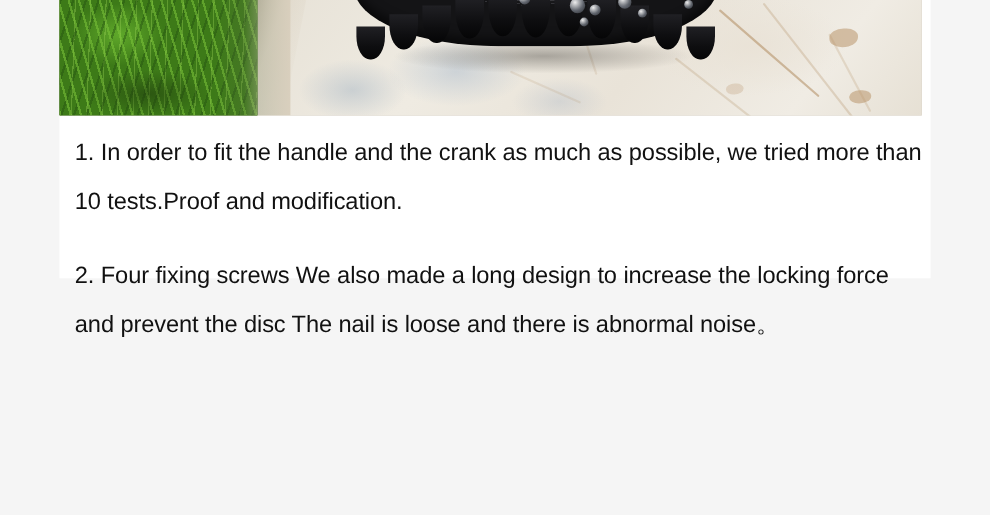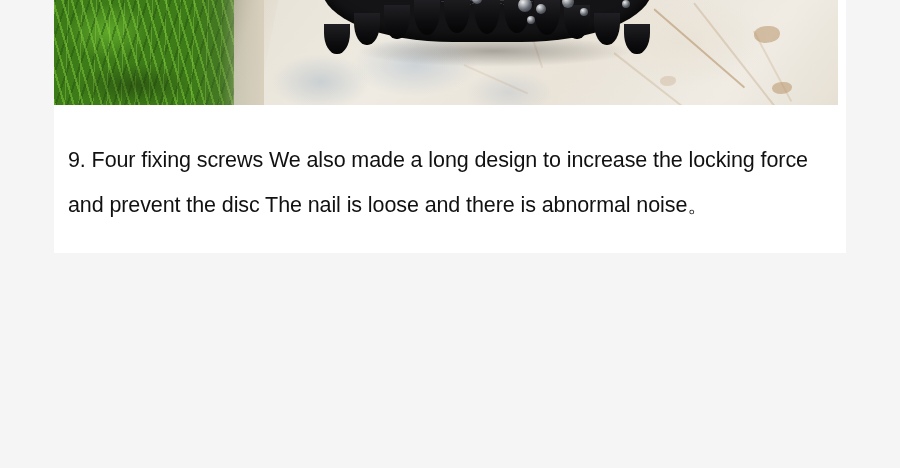--- a/index.html
+++ b/index.html
@@ -274,21 +274,22 @@
           <div class="droplet" style="left: 258px; top: 84px; width: 8px; height: 8px;"></div>
           <div class="droplet" style="left: 150px; top: 70px; width: 10px; height: 10px;"></div>
           <div class="droplet" style="left: 300px; top: 76px; width: 8px; height: 8px;"></div>
           <div class="droplet" style="left: 205px; top: 92px; width: 8px; height: 8px;"></div>
         </div>
 
     </div>
   </div>
 
   <div class="copy">
-    <div class="para p2">9. Four fixing screws We also made a long design to increase the locking force and prevent the disc The nail is loose and there is abnormal noise。</div>
+    <div class="para p1">1. In order to fit the handle and the crank as much as possible, we tried more than 10 tests.Proof and modification.</div>
+    <div class="para p2">2. Four fixing screws We also made a long design to increase the locking force and prevent the disc The nail is loose and there is abnormal noise。</div>
   </div>
 
   <div class="banner-wrap">
     
     
   </div>
 
   <div class="bottom-strip"></div>
 
 </div>

